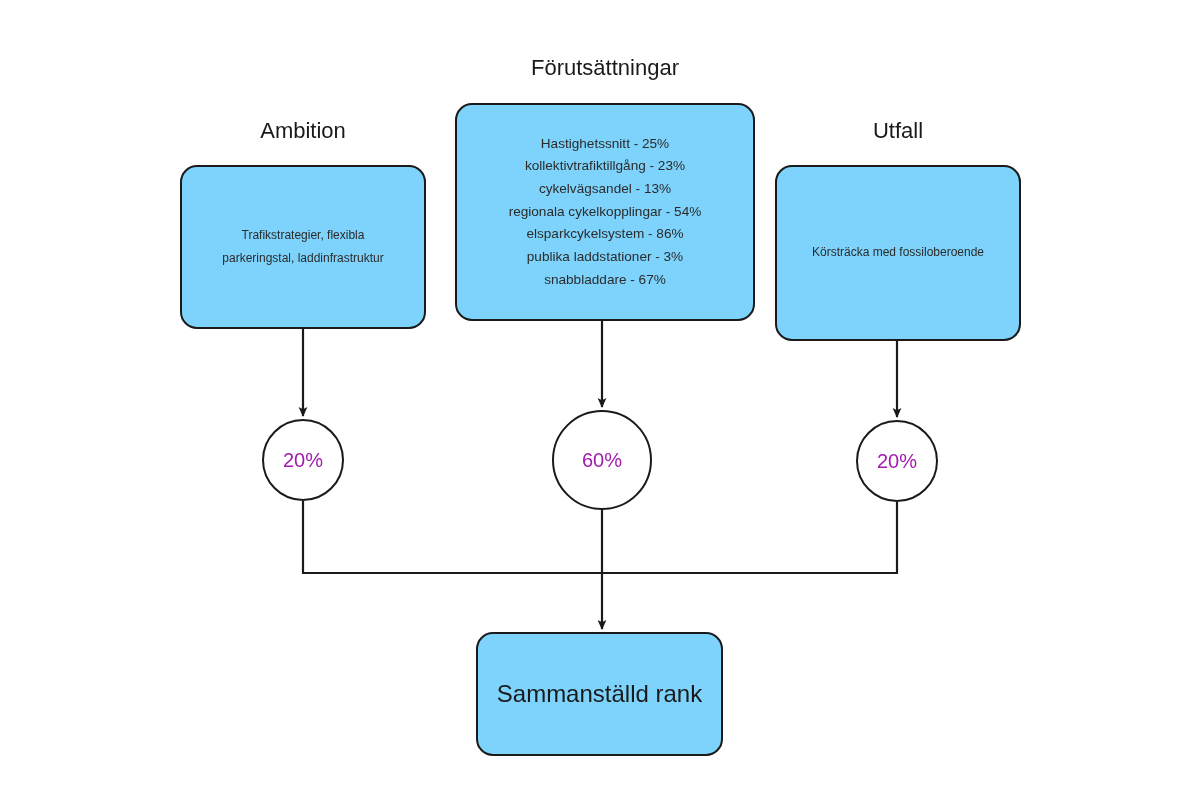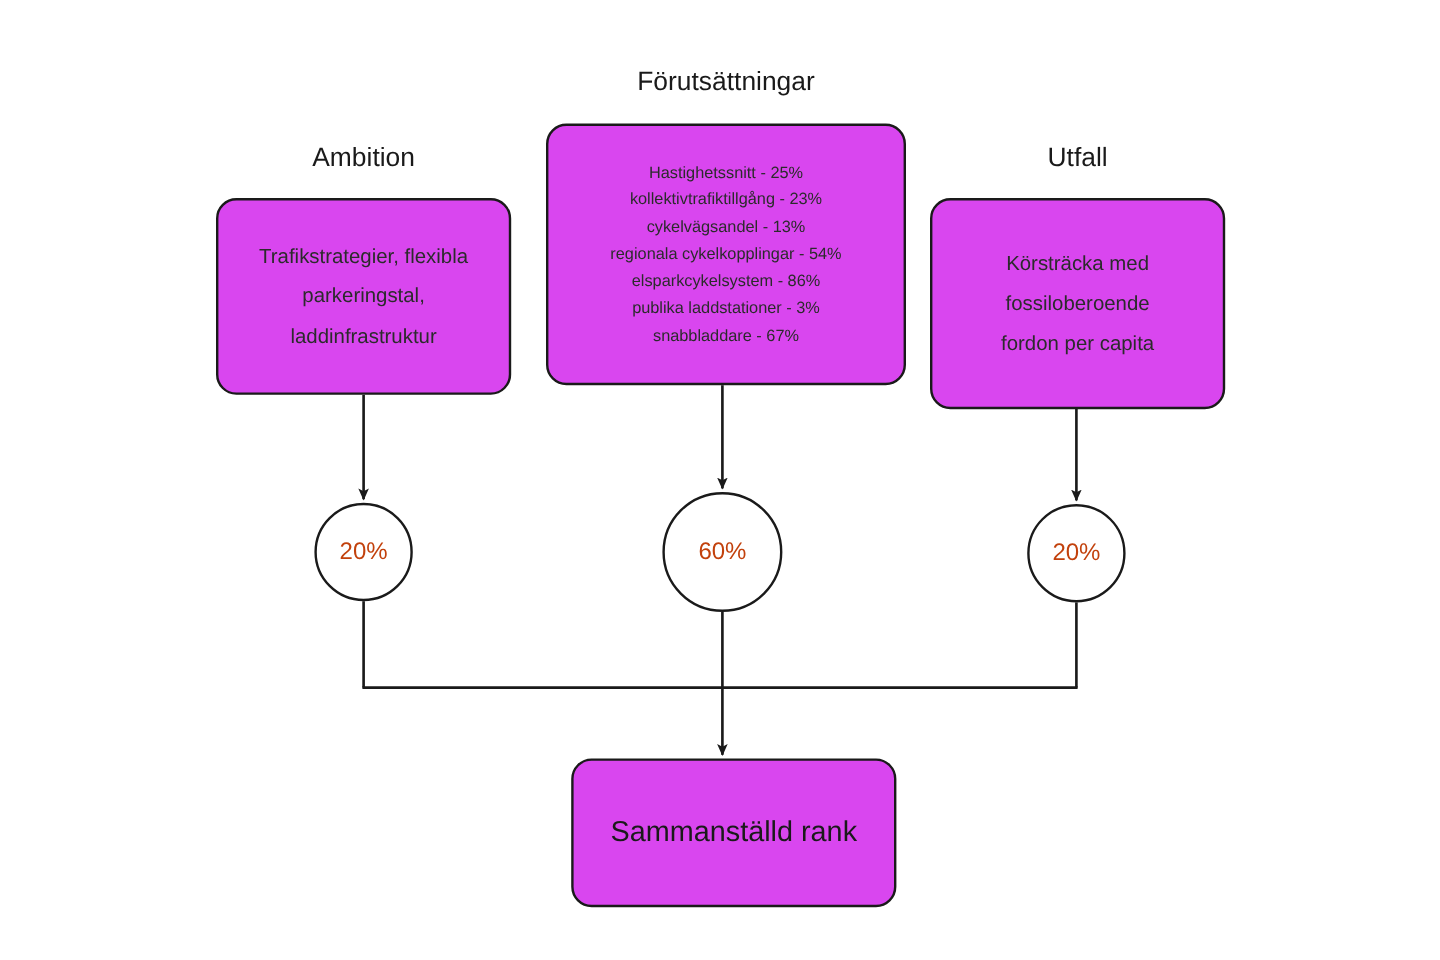--- a/index.html
+++ b/index.html
@@ -27,38 +27,38 @@
     left: 0;
     top: 0;
     width: 1200px;
     height: 800px;
     z-index: 1;
   }
   .node {
     position: absolute;
     z-index: 2;
     box-sizing: border-box;
-    background: #d946ef;
+    background: #7dd3fc;
     border: 2px solid #1a1a1a;
     border-radius: 17px;
     display: flex;
     align-items: center;
     justify-content: center;
     text-align: center;
   }
   .node-title {
     position: absolute;
     z-index: 2;
     text-align: center;
     font-size: 22px;
     color: #1a1a1a;
     white-space: nowrap;
   }
   .box-text {
-    font-size: 17px;
+    font-size: 12px;
     line-height: 1.95;
     color: #2b2b2b;
     padding: 0 14px;
     text-align: center;
   }
   .list-text {
     font-size: 13.6px;
     line-height: 1.67;
     color: #2b2b2b;
     padding: 0 10px;
@@ -71,27 +71,27 @@
     position: absolute;
     z-index: 2;
     box-sizing: border-box;
     background: #ffffff;
     border: 2px solid #1a1a1a;
     border-radius: 50%;
     display: flex;
     align-items: center;
     justify-content: center;
     font-size: 20px;
-    color: #c2410c;
+    color: #a21caf;
   }
   
   #box-ambition   { left: 180px; top: 165px; width: 246px; height: 164px; }
   #box-forut      { left: 455px; top: 103px; width: 300px; height: 218px; }
   #box-utfall     { left: 775px; top: 165px; width: 246px; height: 176px; }
-  #box-result     { left: 476px; top: 632px; width: 271px; height: 124px; }
+  #box-result     { left: 476px; top: 632px; width: 247px; height: 124px; }
 
   #title-ambition { left: 180px; top: 118px; width: 246px; }
   #title-forut    { left: 455px; top: 55px;  width: 300px; }
   #title-utfall   { left: 775px; top: 118px; width: 246px; }
 
   #circle-ambition { left: 262px; top: 419px; width: 82px;  height: 82px; }
   #circle-forut    { left: 552px; top: 410px; width: 100px; height: 100px; }
   #circle-utfall   { left: 856px; top: 420px; width: 82px;  height: 82px; }
 </style>
 </head>
@@ -138,21 +138,20 @@
       <div>regionala cykelkopplingar - 54%</div>
       <div>elsparkcykelsystem - 86%</div>
       <div>publika laddstationer - 3%</div>
       <div>snabbladdare - 67%</div>
     </div>
   </div>
 
   <div class="node" id="box-utfall">
     <div class="box-text">
       <div>Körsträcka med fossiloberoende</div>
-      <div>fordon per capita</div>
     </div>
   </div>
 
   <div class="circle" id="circle-ambition">20%</div>
 
   <div class="circle" id="circle-forut">60%</div>
 
   <div class="circle" id="circle-utfall">20%</div>
 
   <div class="node" id="box-result">

